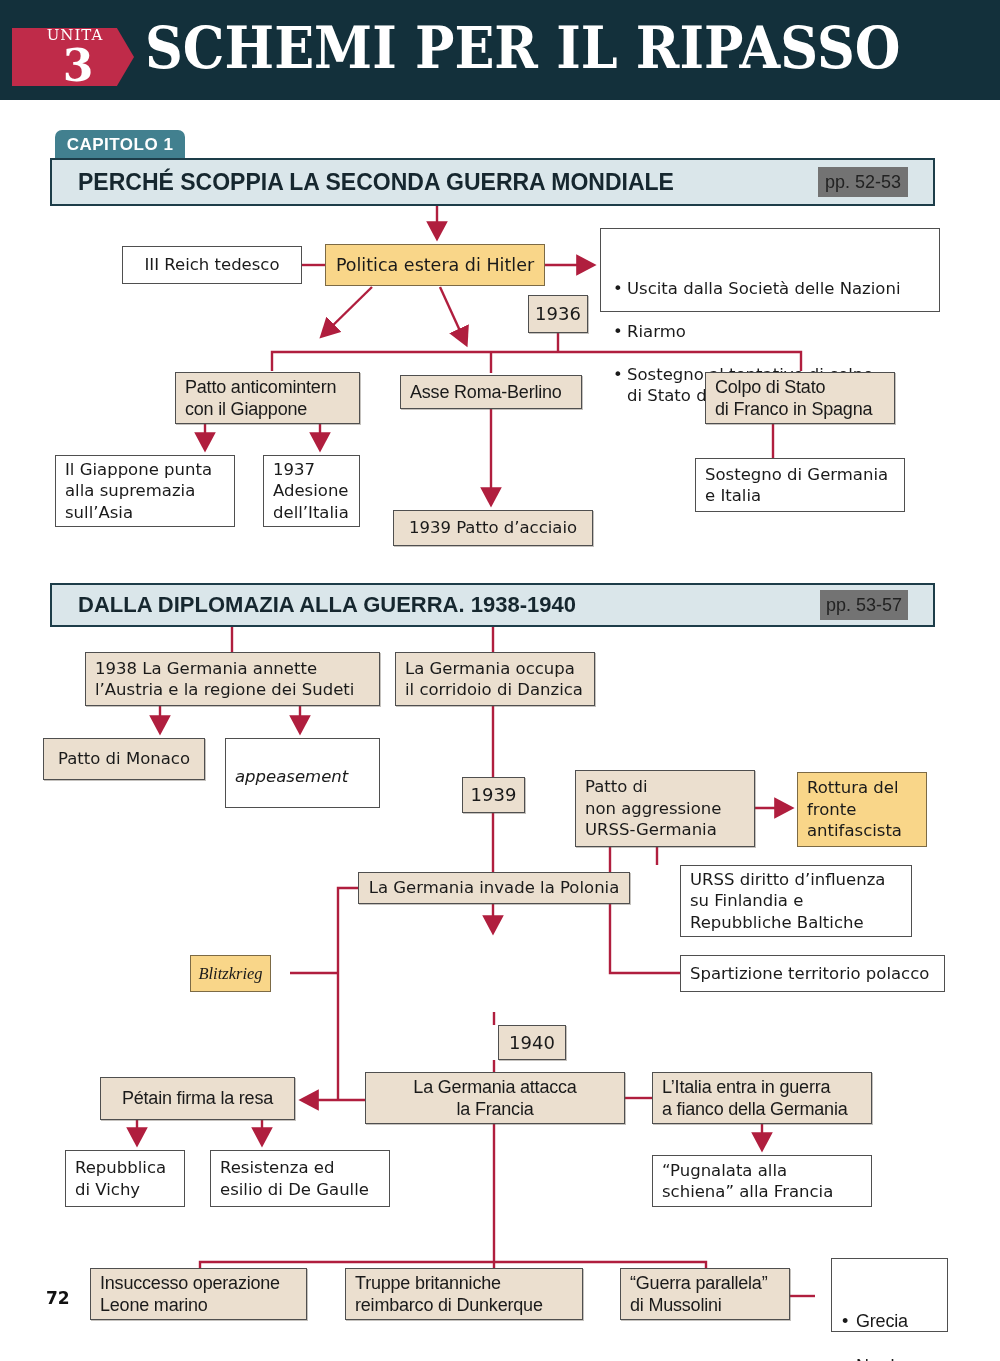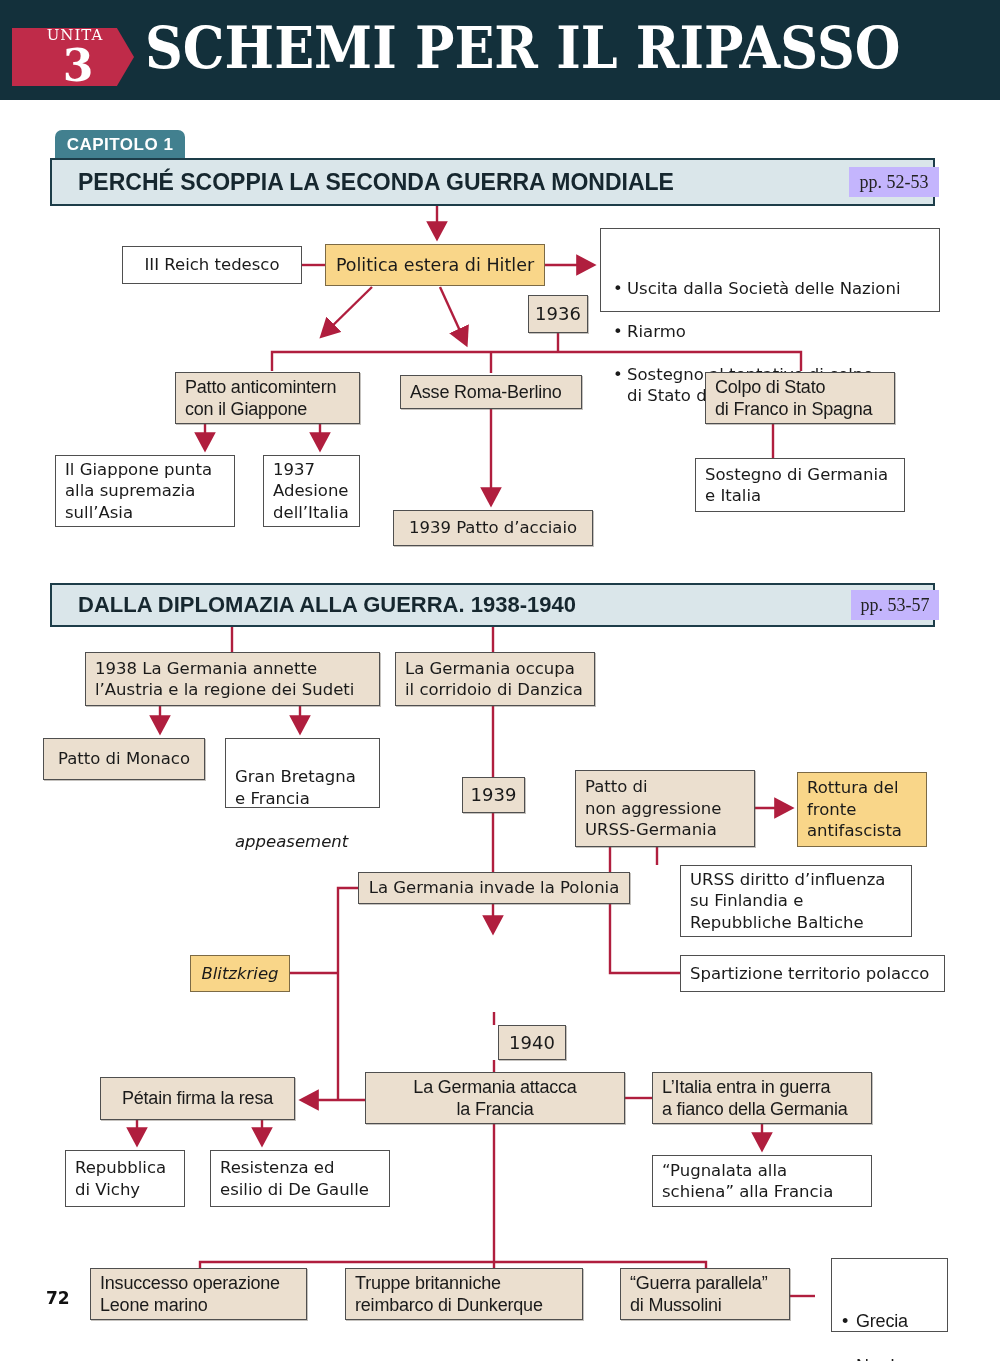--- a/index.html
+++ b/index.html
@@ -14,22 +14,22 @@
   .ribbon .num{font-family:"DejaVu Serif",serif;font-size:44px;font-weight:bold;line-height:1;}
   .hdr-title{position:absolute;left:145px;top:14px;color:#fff;font-family:"DejaVu Serif",serif;
              font-weight:800;font-size:57px;letter-spacing:0px;transform:scaleX(0.92);transform-origin:left center;white-space:nowrap;}
   
   .badge{position:absolute;left:55px;top:130px;width:130px;height:29px;background:#42808f;color:#fff;
          font-family:"Liberation Sans",sans-serif;font-weight:bold;font-size:17px;display:flex;align-items:center;
          justify-content:center;border-radius:7px 7px 0 0;letter-spacing:0.5px;}
   .secbar{position:absolute;background:#dae6ea;border:2px solid #1d3d49;box-sizing:border-box;
           display:flex;align-items:center;padding:0 26px;font-family:"Liberation Sans",sans-serif;
           font-weight:bold;color:#16272f;}
-  .pp{position:absolute;background:#c4b5fd;font-family:Liberation Serif, serif;font-size:18px;color:#222;
-      display:flex;align-items:center;justify-content:center;margin-left:31px;}
+  .pp{position:absolute;background:#737373;font-family:Liberation Sans, sans-serif;font-size:18px;color:#222;
+      display:flex;align-items:center;justify-content:center;}
   
   .node{position:absolute;background:#ffffff;border:1.6px solid #4f4f4f;box-sizing:border-box;
         display:flex;align-items:center;padding:3px 9px;line-height:1.3;font-size:16.5px;
         white-space:pre-line;z-index:2;}
   .tan{background:#ebdfcf;box-shadow:1px 1px 0 rgba(90,80,70,0.35);}
   .yellow{background:#f9d689;border-color:#7c6a45;}
   .center{justify-content:center;text-align:center;}
   .cond{font-family:"Liberation Sans",sans-serif;font-size:18px;letter-spacing:-0.2px;line-height:1.25;}
   .italic{font-style:italic;}
   .blist{display:block;padding:6px 10px;}
@@ -135,37 +135,35 @@
     <span>DALLA DIPLOMAZIA ALLA GUERRA. 1938-1940</span>
   </div>
   <div class="pp" style="left:820px;top:590px;width:88px;height:30px;">pp. 53-57</div>
 
   <div class="node tan" style="left:85px;top:652px;width:295px;height:54px;">1938 La Germania annette
 l’Austria e la regione dei Sudeti</div>
   <div class="node tan" style="left:395px;top:652px;width:200px;height:54px;">La Germania occupa
 il corridoio di Danzica</div>
   <div class="node tan center" style="left:43px;top:738px;width:162px;height:42px;">Patto di Monaco</div>
   <div class="node" style="left:225px;top:738px;width:155px;height:70px;display:block;padding-top:6px;">
-    <span style="display:block;">Gran Bretagna
-e Francia</span>
     <span class="italic" style="display:block;">appeasement</span>
   </div>
   <div class="node tan center" style="left:462px;top:777px;width:63px;height:36px;font-size:18px;">1939</div>
   <div class="node tan" style="left:575px;top:770px;width:180px;height:77px;">Patto di
 non aggressione
 URSS-Germania</div>
   <div class="node yellow" style="left:797px;top:772px;width:130px;height:75px;">Rottura del
 fronte
 antifascista</div>
   <div class="node tan center" style="left:358px;top:872px;width:272px;height:32px;">La Germania invade la Polonia</div>
   <div class="node" style="left:680px;top:865px;width:232px;height:72px;">URSS diritto d’influenza
 su Finlandia e
 Repubbliche Baltiche</div>
   <div class="node" style="left:680px;top:955px;width:265px;height:37px;">Spartizione territorio polacco</div>
-  <div class="node yellow center italic" style="left:190px;top:955px;width:100px;height:37px;">Blitzkrieg</div>
+  <div class="node yellow center italic" style="left:190px;top:955px;width:81px;height:37px;font-family:Liberation Serif, serif;">Blitzkrieg</div>
   <div class="node tan center" style="left:462px;top:1025px;width:68px;height:35px;font-size:18px;margin-left:36px;">1940</div>
   <div class="node tan cond center" style="left:365px;top:1072px;width:260px;height:52px;">La Germania attacca
 la Francia</div>
   <div class="node tan cond center" style="left:100px;top:1077px;width:195px;height:43px;">Pétain firma la resa</div>
   <div class="node tan cond" style="left:652px;top:1072px;width:220px;height:52px;">L’Italia entra in guerra
 a fianco della Germania</div>
   <div class="node" style="left:65px;top:1150px;width:120px;height:57px;">Repubblica
 di Vichy</div>
   <div class="node" style="left:210px;top:1150px;width:180px;height:57px;">Resistenza ed
 esilio di De Gaulle</div>

